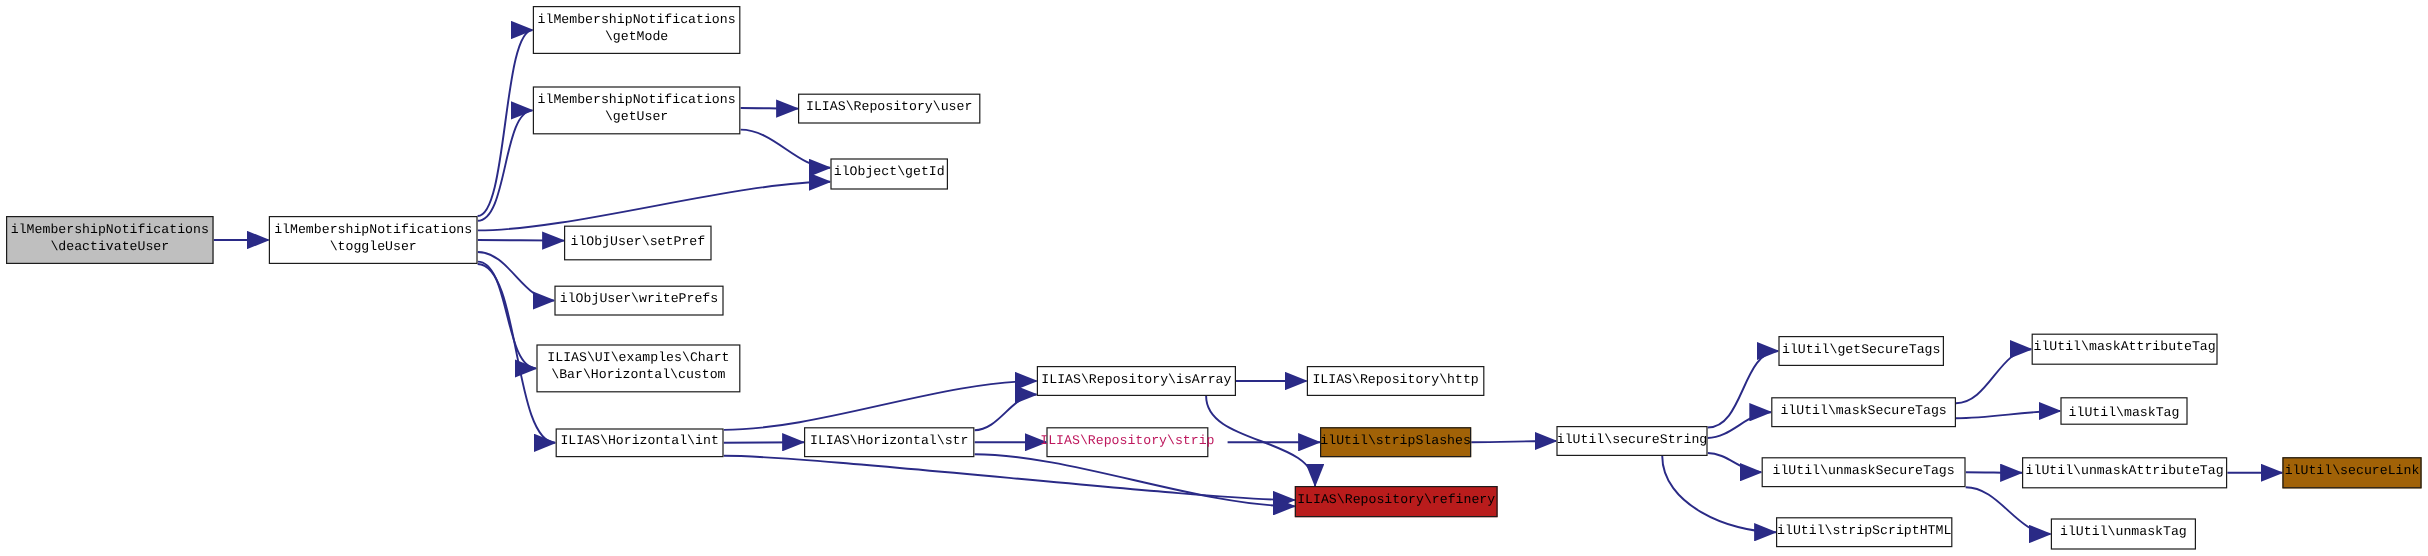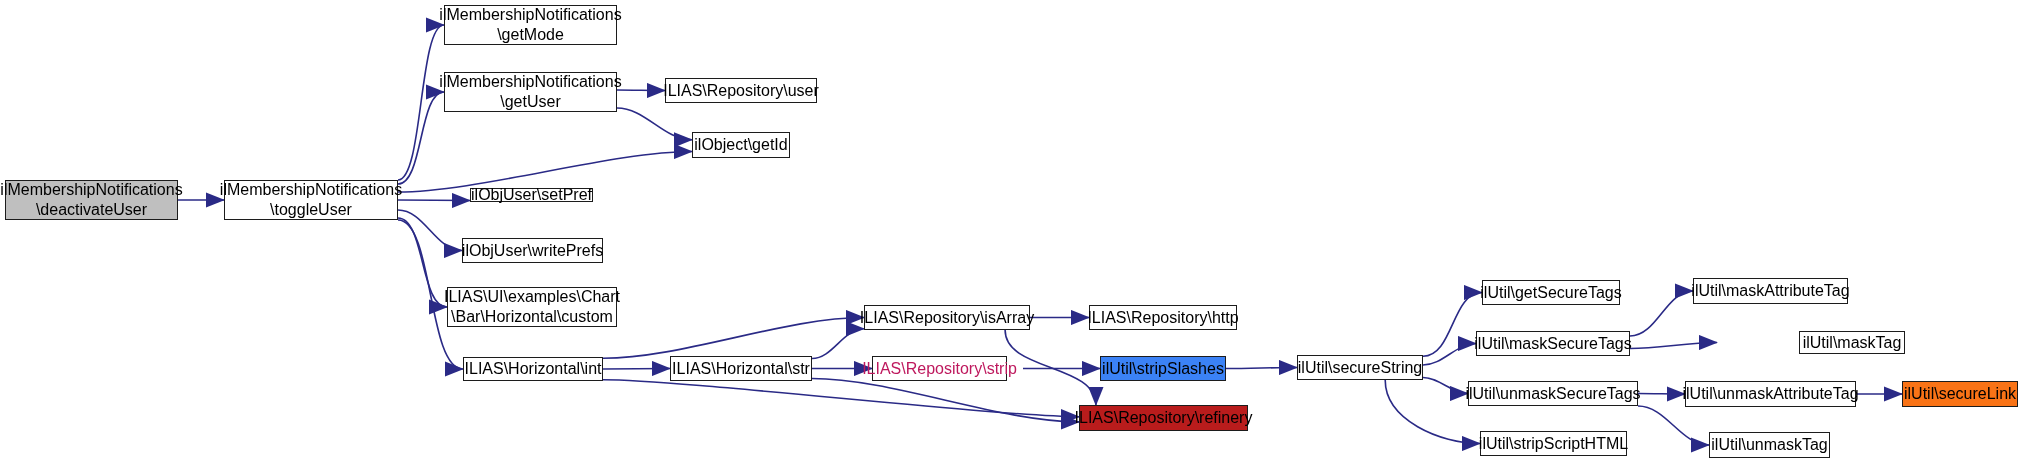--- a/index.html
+++ b/index.html
@@ -12,25 +12,26 @@
   }
   .edges-layer{position:absolute;left:0;top:0;width:2023px;height:463px;}
   .nodes-layer{position:absolute;left:0;top:0;width:2023px;height:463px;}
   .node{
     position:absolute;
     box-sizing:border-box;
     background:#ffffff;
     border:1px solid #1c1c1c;
     display:flex;flex-direction:column;
     align-items:center;justify-content:center;
-    font-size:16px;line-height:1.25;
+    font-size:11px;line-height:1.25;
     color:#000000;
     white-space:nowrap;
     text-align:center;
     cursor:pointer;
+    font-family:Liberation Mono, monospace;
   }
   .node.root{background:#bfbfbf;cursor:default;}
   .node-line{display:block;padding:0 4px;}
 </style>
 </head>
 <body>
 
 <div class="stage">
   <svg class="edges-layer" xmlns="http://www.w3.org/2000/svg" width="2023" height="463" viewBox="0 0 2023 463">
       <defs>
@@ -84,21 +85,21 @@
       <div class="node" style="left: 444px; top: 72px; width: 173px; height: 40px; border-color: rgb(28, 28, 28); background: rgb(255, 255, 255); color: rgb(0, 0, 0);">
         <span class="node-line">ilMembershipNotifications</span>
         <span class="node-line">\getUser</span>
       </div>
       <div class="node" style="left: 665px; top: 78px; width: 152px; height: 25px; border-color: rgb(28, 28, 28); background: rgb(255, 255, 255); color: rgb(0, 0, 0);">
         <span class="node-line">ILIAS\Repository\user</span>
       </div>
       <div class="node" style="left: 692px; top: 132px; width: 98px; height: 26px; border-color: rgb(28, 28, 28); background: rgb(255, 255, 255); color: rgb(0, 0, 0);">
         <span class="node-line">ilObject\getId</span>
       </div>
-      <div class="node" style="left: 470px; top: 188px; width: 123px; height: 14px; border-color: rgb(28, 28, 28); background: rgb(255, 255, 255); color: rgb(0, 0, 0);">
+      <div class="node" style="left: 470px; top: 188px; width: 123px; height: 29px; border-color: rgb(28, 28, 28); background: rgb(255, 255, 255); color: rgb(0, 0, 0);">
         <span class="node-line">ilObjUser\setPref</span>
       </div>
       <div class="node" style="left: 462px; top: 238px; width: 141px; height: 25px; border-color: rgb(28, 28, 28); background: rgb(255, 255, 255); color: rgb(0, 0, 0);">
         <span class="node-line">ilObjUser\writePrefs</span>
       </div>
       <div class="node" style="left: 447px; top: 287px; width: 170px; height: 40px; border-color: rgb(28, 28, 28); background: rgb(255, 255, 255); color: rgb(0, 0, 0);">
         <span class="node-line">ILIAS\UI\examples\Chart</span>
         <span class="node-line">\Bar\Horizontal\custom</span>
       </div>
       <div class="node" style="left: 463px; top: 357px; width: 140px; height: 24px; border-color: rgb(28, 28, 28); background: rgb(255, 255, 255); color: rgb(0, 0, 0);">
@@ -109,48 +110,48 @@
       </div>
       <div class="node" style="left: 864px; top: 305px; width: 166px; height: 25px; border-color: rgb(28, 28, 28); background: rgb(255, 255, 255); color: rgb(0, 0, 0);">
         <span class="node-line">ILIAS\Repository\isArray</span>
       </div>
       <div class="node" style="left: 1089px; top: 305px; width: 148px; height: 25px; border-color: rgb(28, 28, 28); background: rgb(255, 255, 255); color: rgb(0, 0, 0);">
         <span class="node-line">ILIAS\Repository\http</span>
       </div>
       <div class="node" style="left: 872px; top: 356px; width: 135px; height: 25px; border-color: rgb(28, 28, 28); background: rgb(255, 255, 255); color: #be185d;">
         <span class="node-line">ILIAS\Repository\strip</span>
       </div>
-      <div class="node" style="left: 1100px; top: 356px; width: 126px; height: 25px; border-color: rgb(28, 28, 28); background: #3b82f6; color: rgb(0, 0, 0);">
+      <div class="node" style="left: 1100px; top: 356px; width: 126px; height: 25px; border-color: rgb(28, 28, 28); background: #a16207; color: rgb(0, 0, 0);">
         <span class="node-line">ilUtil\stripSlashes</span>
       </div>
       <div class="node" style="left: 1297px; top: 355px; width: 126px; height: 25px; border-color: rgb(28, 28, 28); background: rgb(255, 255, 255); color: rgb(0, 0, 0);">
         <span class="node-line">ilUtil\secureString</span>
       </div>
       <div class="node" style="left: 1482px; top: 280px; width: 138px; height: 25px; border-color: rgb(28, 28, 28); background: rgb(255, 255, 255); color: rgb(0, 0, 0);">
         <span class="node-line">ilUtil\getSecureTags</span>
       </div>
       <div class="node" style="left: 1476px; top: 331px; width: 154px; height: 25px; border-color: rgb(28, 28, 28); background: rgb(255, 255, 255); color: rgb(0, 0, 0);">
         <span class="node-line">ilUtil\maskSecureTags</span>
       </div>
       <div class="node" style="left: 1468px; top: 381px; width: 170px; height: 25px; border-color: rgb(28, 28, 28); background: rgb(255, 255, 255); color: rgb(0, 0, 0);">
         <span class="node-line">ilUtil\unmaskSecureTags</span>
       </div>
       <div class="node" style="left: 1480px; top: 431px; width: 147px; height: 25px; border-color: rgb(28, 28, 28); background: rgb(255, 255, 255); color: rgb(0, 0, 0);">
         <span class="node-line">ilUtil\stripScriptHTML</span>
       </div>
       <div class="node" style="left: 1693px; top: 278px; width: 155px; height: 26px; border-color: rgb(28, 28, 28); background: rgb(255, 255, 255); color: rgb(0, 0, 0);">
         <span class="node-line">ilUtil\maskAttributeTag</span>
       </div>
-      <div class="node" style="left: 1799px; top: 331px; width: 106px; height: 23px; border-color: rgb(28, 28, 28); background: rgb(255, 255, 255); color: rgb(0, 0, 0);">
+      <div class="node" style="left: 1717px; top: 331px; width: 106px; height: 23px; border-color: rgb(28, 28, 28); background: rgb(255, 255, 255); color: rgb(0, 0, 0); justify-content: flex-end;">
         <span class="node-line">ilUtil\maskTag</span>
       </div>
       <div class="node" style="left: 1685px; top: 381px; width: 171px; height: 26px; border-color: rgb(28, 28, 28); background: rgb(255, 255, 255); color: rgb(0, 0, 0); justify-content: center;">
         <span class="node-line">ilUtil\unmaskAttributeTag</span>
       </div>
-      <div class="node" style="left: 1902px; top: 381px; width: 116px; height: 26px; border-color: rgb(28, 28, 28); background: #f97316; color: rgb(0, 0, 0);">
+      <div class="node" style="left: 1902px; top: 381px; width: 116px; height: 26px; border-color: rgb(28, 28, 28); background: #a16207; color: rgb(0, 0, 0);">
         <span class="node-line">ilUtil\secureLink</span>
       </div>
       <div class="node" style="left: 1709px; top: 432px; width: 121px; height: 26px; border-color: rgb(28, 28, 28); background: rgb(255, 255, 255); color: rgb(0, 0, 0);">
         <span class="node-line">ilUtil\unmaskTag</span>
       </div>
       <div class="node" style="left: 1079px; top: 405px; width: 169px; height: 26px; border-color: rgb(28, 28, 28); background: #b91c1c; color: rgb(0, 0, 0);">
         <span class="node-line">ILIAS\Repository\refinery</span>
       </div>
     </div>
 </div>

